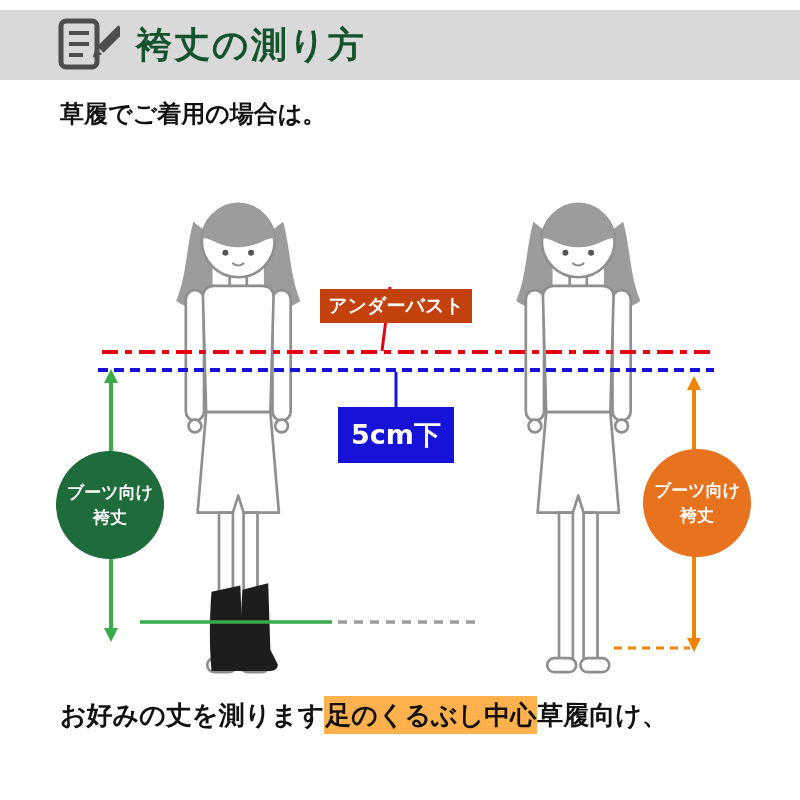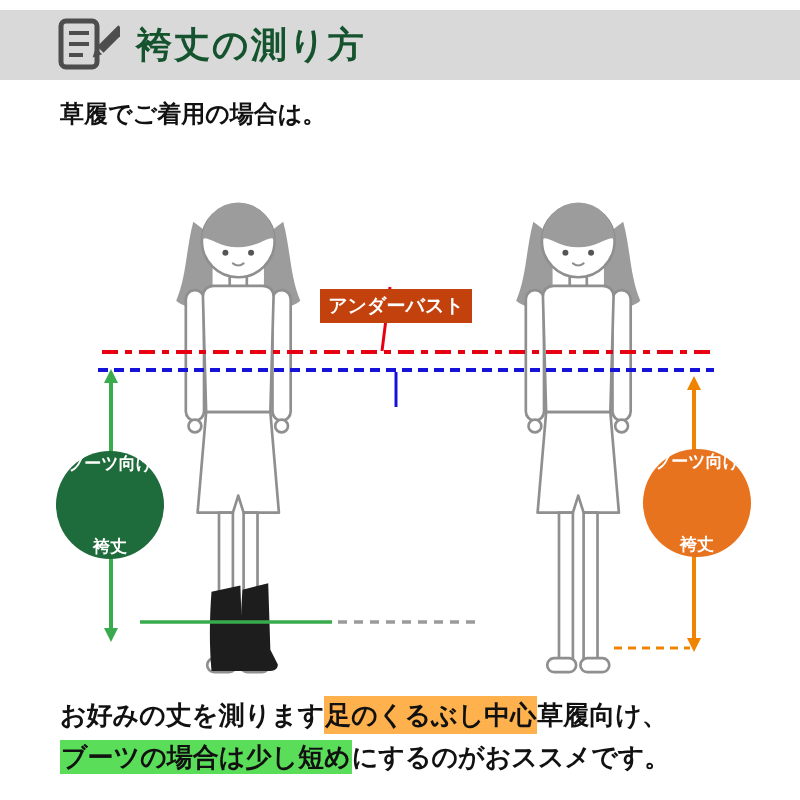--- a/index.html
+++ b/index.html
@@ -25,21 +25,21 @@
     display:flex; align-items:center; justify-content:center;margin-top:36px;
   }
   .label-blue {
     position:absolute; left:338px; top:407px; width:116px; height:56px;
     background:#1712d8; color:#fff; font-size:27px; font-weight:bold;
     display:flex; align-items:center; justify-content:center;
   }
   .circle {
     position:absolute; width:108px; height:108px; border-radius:50%;
     color:#fff; font-weight:bold; font-size:17px; line-height:1.45;
-    display:flex; flex-direction:column; align-items:center; justify-content:space-between; text-align:center;
+    display:flex; flex-direction:column; align-items:center; justify-content:center; text-align:center;
   }
   .circle.green  { left:56px;  top:451px; background:#1e6b3b; }
   .circle.orange { left:643px; top:449px; background:#e8731f; }
   
   .footer { position:absolute; left:60px; top:694px; font-size:26px; font-weight:bold; line-height:1.62; color:#111; }
   .hl-orange { background:#ffb14d; padding:4px 1px; }
   .hl-green  { background:#5ade5a; padding:2px 1px; }
 </style>
 </head>
 <body>
@@ -132,29 +132,29 @@
 
     <g>
       <line x1="694" y1="388" x2="694" y2="640" stroke="#f08300" stroke-width="4"></line>
       <polygon points="687,390 701,390 694,376" fill="#f08300"></polygon>
       <polygon points="687,638 701,638 694,652" fill="#f08300"></polygon>
     </g>
   </svg>
 
   <div class="label-red">アンダーバスト</div>
 
+  <div class="label-blue">5cm下</div>
 
   <div class="circle green">
     <span>ブーツ向け</span>
     <span>袴丈</span>
   </div>
 
   <div class="circle orange">
     <span>ブーツ向け</span>
     <span>袴丈</span>
   </div>
 
   <div class="footer">
     <div><span>お好みの丈を測ります</span><span class="hl-orange">足のくるぶし中心</span><span>草履向け、</span></div>
-    <div><span class="hl-green">ブーツの場合は少し短め</span><span>にするのがおススメです。</span></div>
   </div>
 
 </div>
 
 </body></html>

